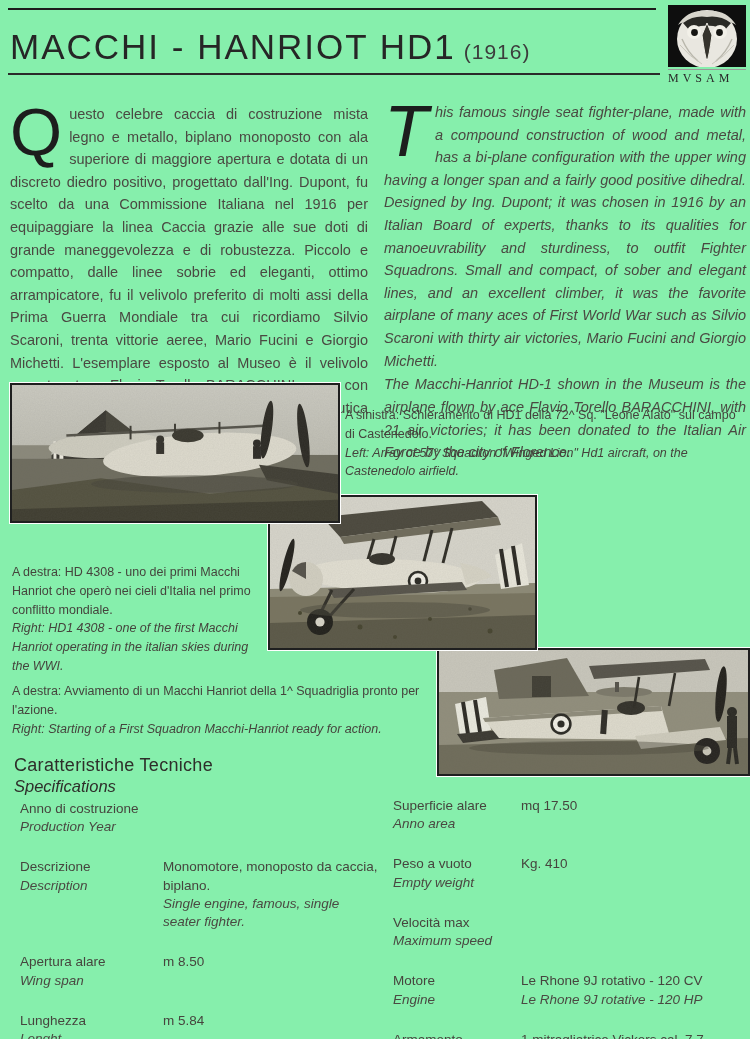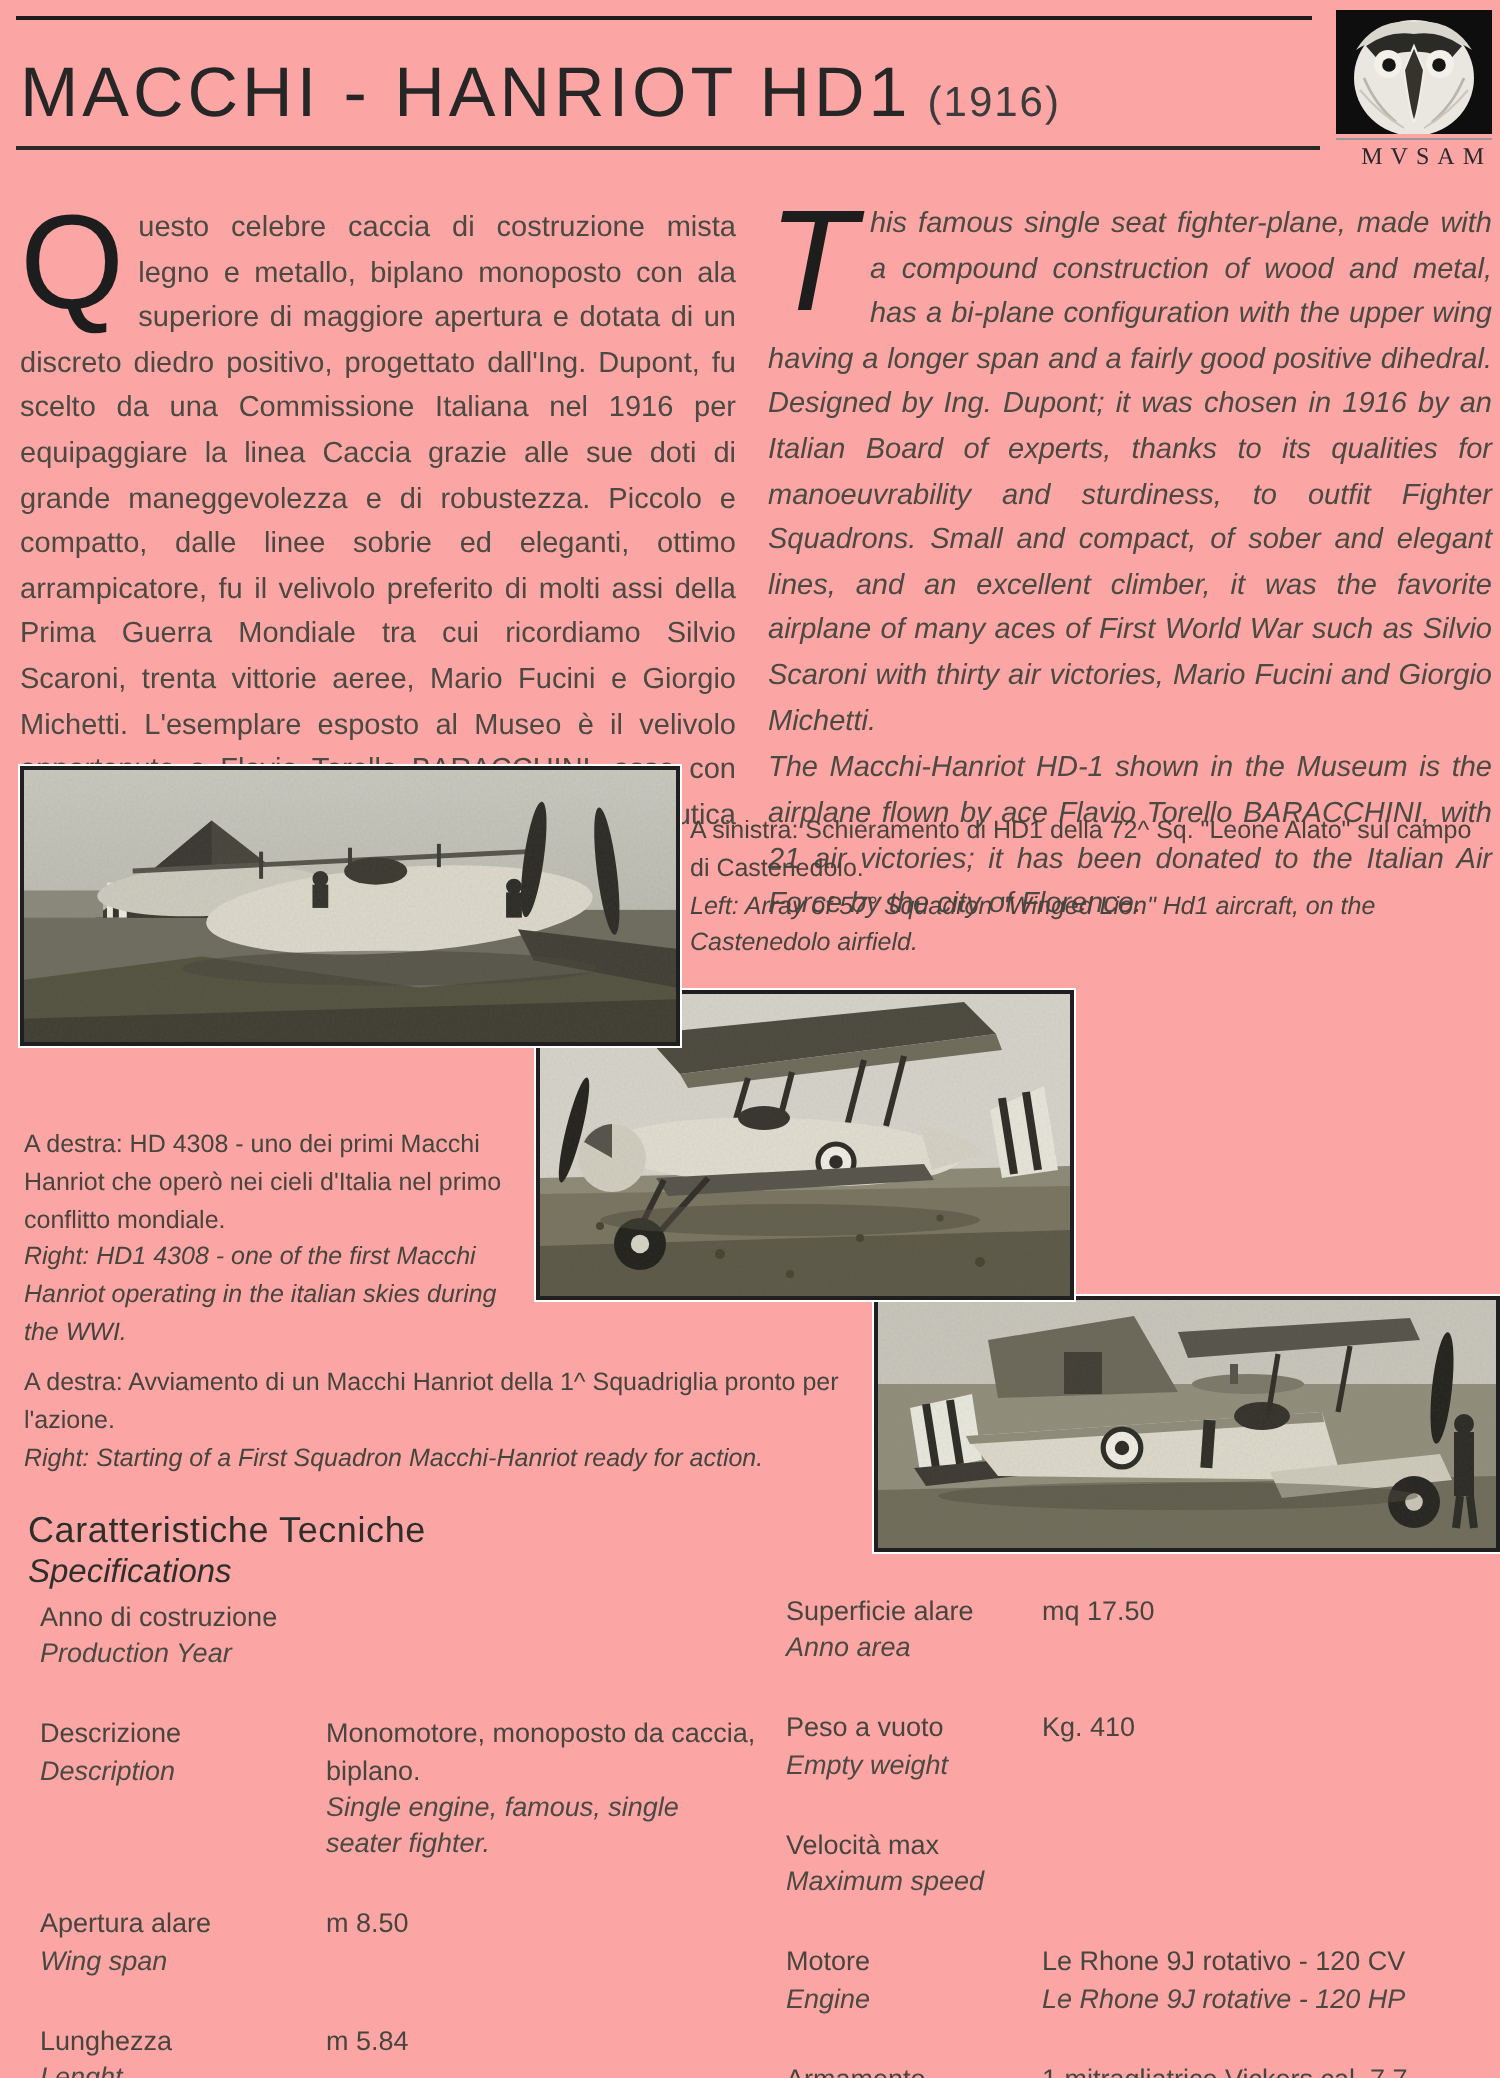--- a/index.html
+++ b/index.html
@@ -1,28 +1,28 @@
 <!DOCTYPE html>
 <html><head>
 <meta charset="utf-8">
 <style>
   * { margin:0; padding:0; box-sizing:border-box; }
   html,body { background:#e8e8e8; }
   .page {
     position:relative; width:750px; height:1039px; margin:0 auto;
-    background:#fca5a5; overflow:hidden;
+    background:#86efac; overflow:hidden;
     font-family:"Liberation Sans", sans-serif; color:#414039;
   }
   
   .rule-top { position:absolute; left:8px; top:8px; width:648px; height:2px; background:#1c1c1c; }
   .rule-title { position:absolute; left:8px; top:73px; width:652px; height:2px; background:#2a2a2a; }
   .title { position:absolute; left:10px; top:27px; white-space:nowrap; color:#262626; }
   .title .main { font-size:35px; font-weight:normal; letter-spacing:2px; }
   .title .year { font-size:21px; letter-spacing:1px; color:#3c3c3c; margin-left:8px; }
-  .logo { position:absolute; left:668px; top:5px; width:78px; text-align:right; }
+  .logo { position:absolute; left:668px; top:5px; width:78px; text-align:left; }
   .logo-box { width:78px; height:62px; background:#0e0e0e; overflow:hidden; }
   .logo-text { font-family:"Liberation Serif", serif; font-size:12px; letter-spacing:4px;
                color:#2a2a2a; margin-top:2px; border-top:1px solid #999; padding-top:1px; }
   
   .col { position:absolute; text-align:justify; font-size:14.5px; line-height:1.56; color:#4a4942; }
   .col-it { left:10px; top:103px; width:358px; }
   .col-en { left:384px; top:101px; width:362px; font-style:italic; }
   .col-en p + p { margin-top:1px; }
   .dropcap { float:left; font-size:67px; line-height:54px; padding:2px 7px 0 0; color:#1d1d1d; font-weight:normal; }
   .col-en .dropcap { font-size:72px; line-height:56px; }

